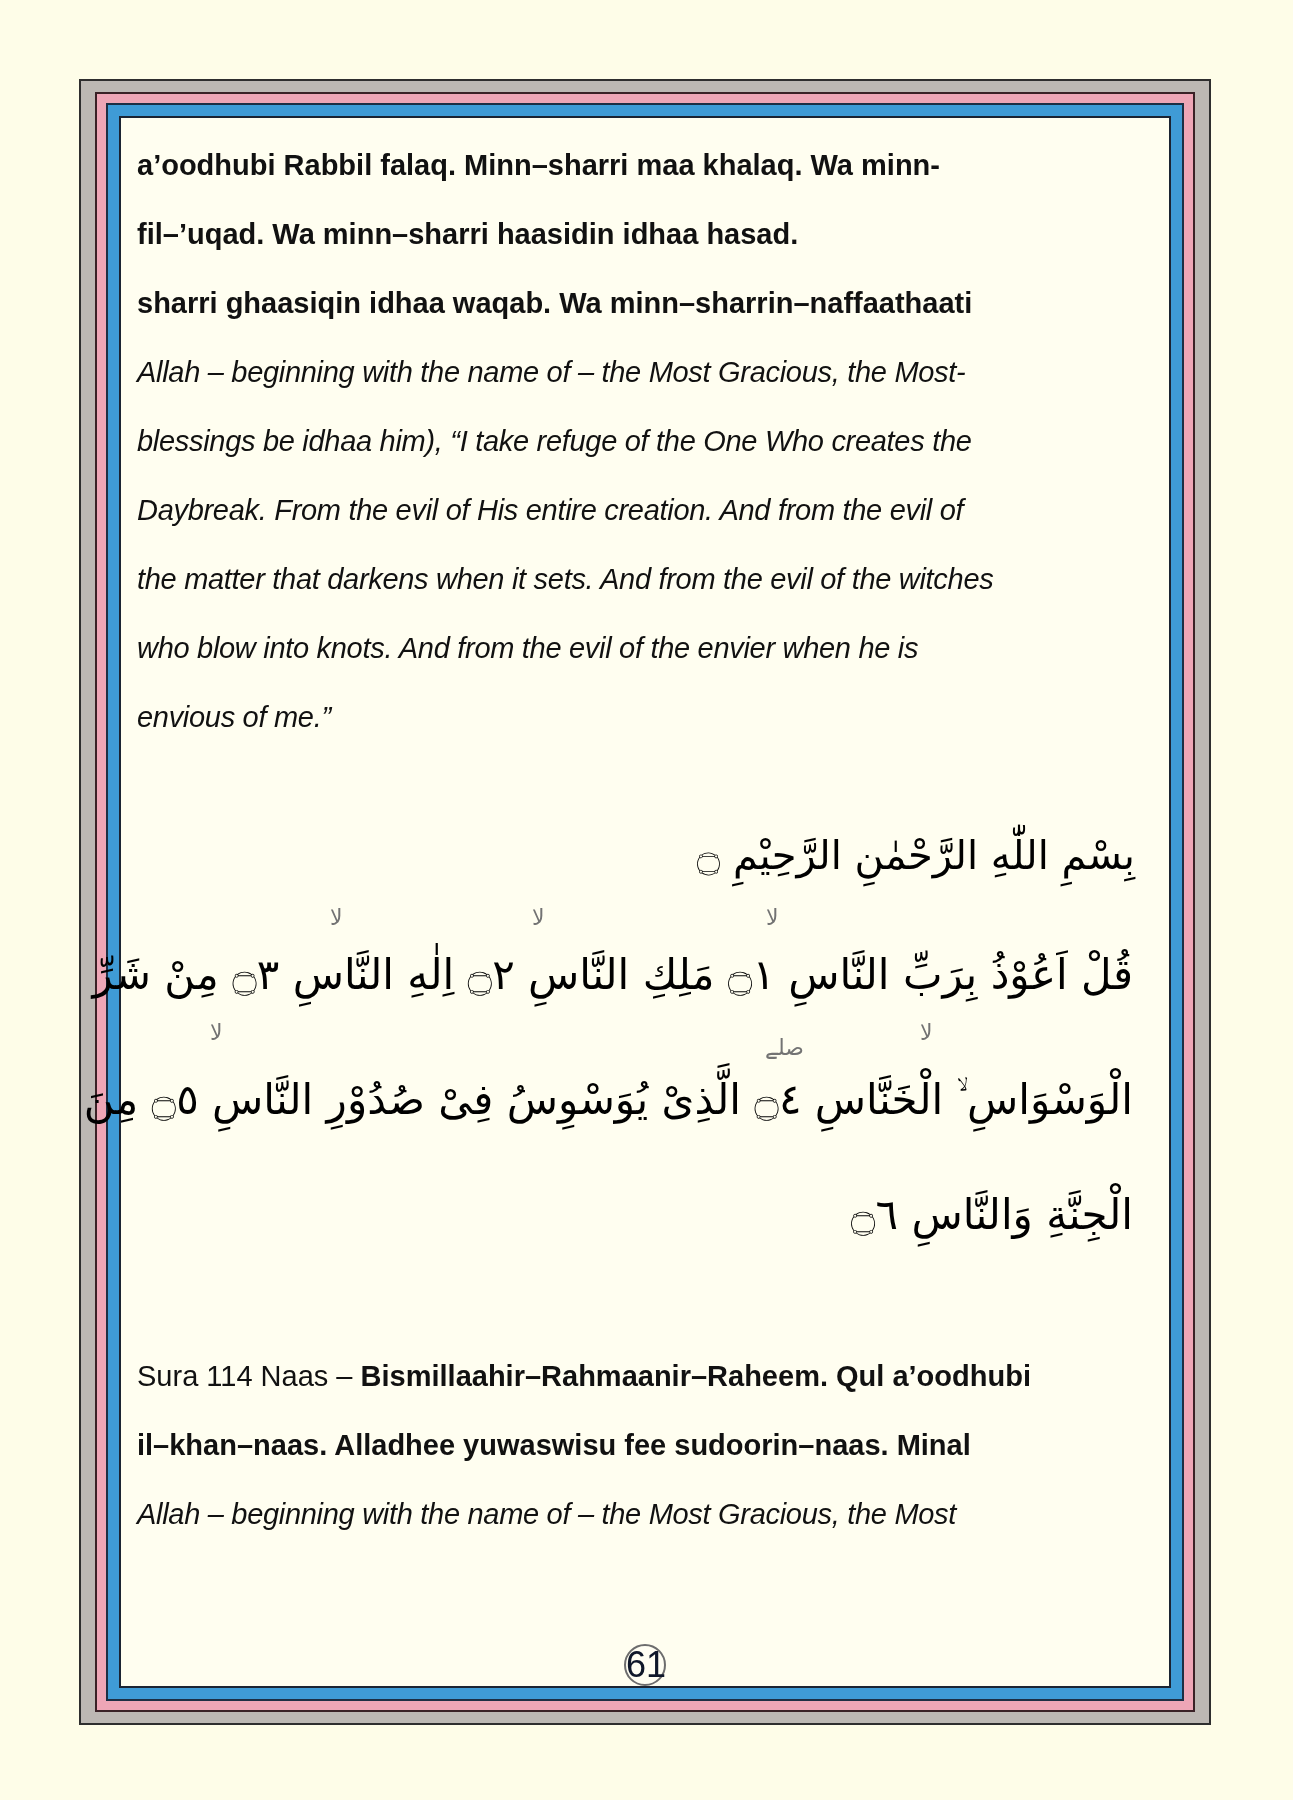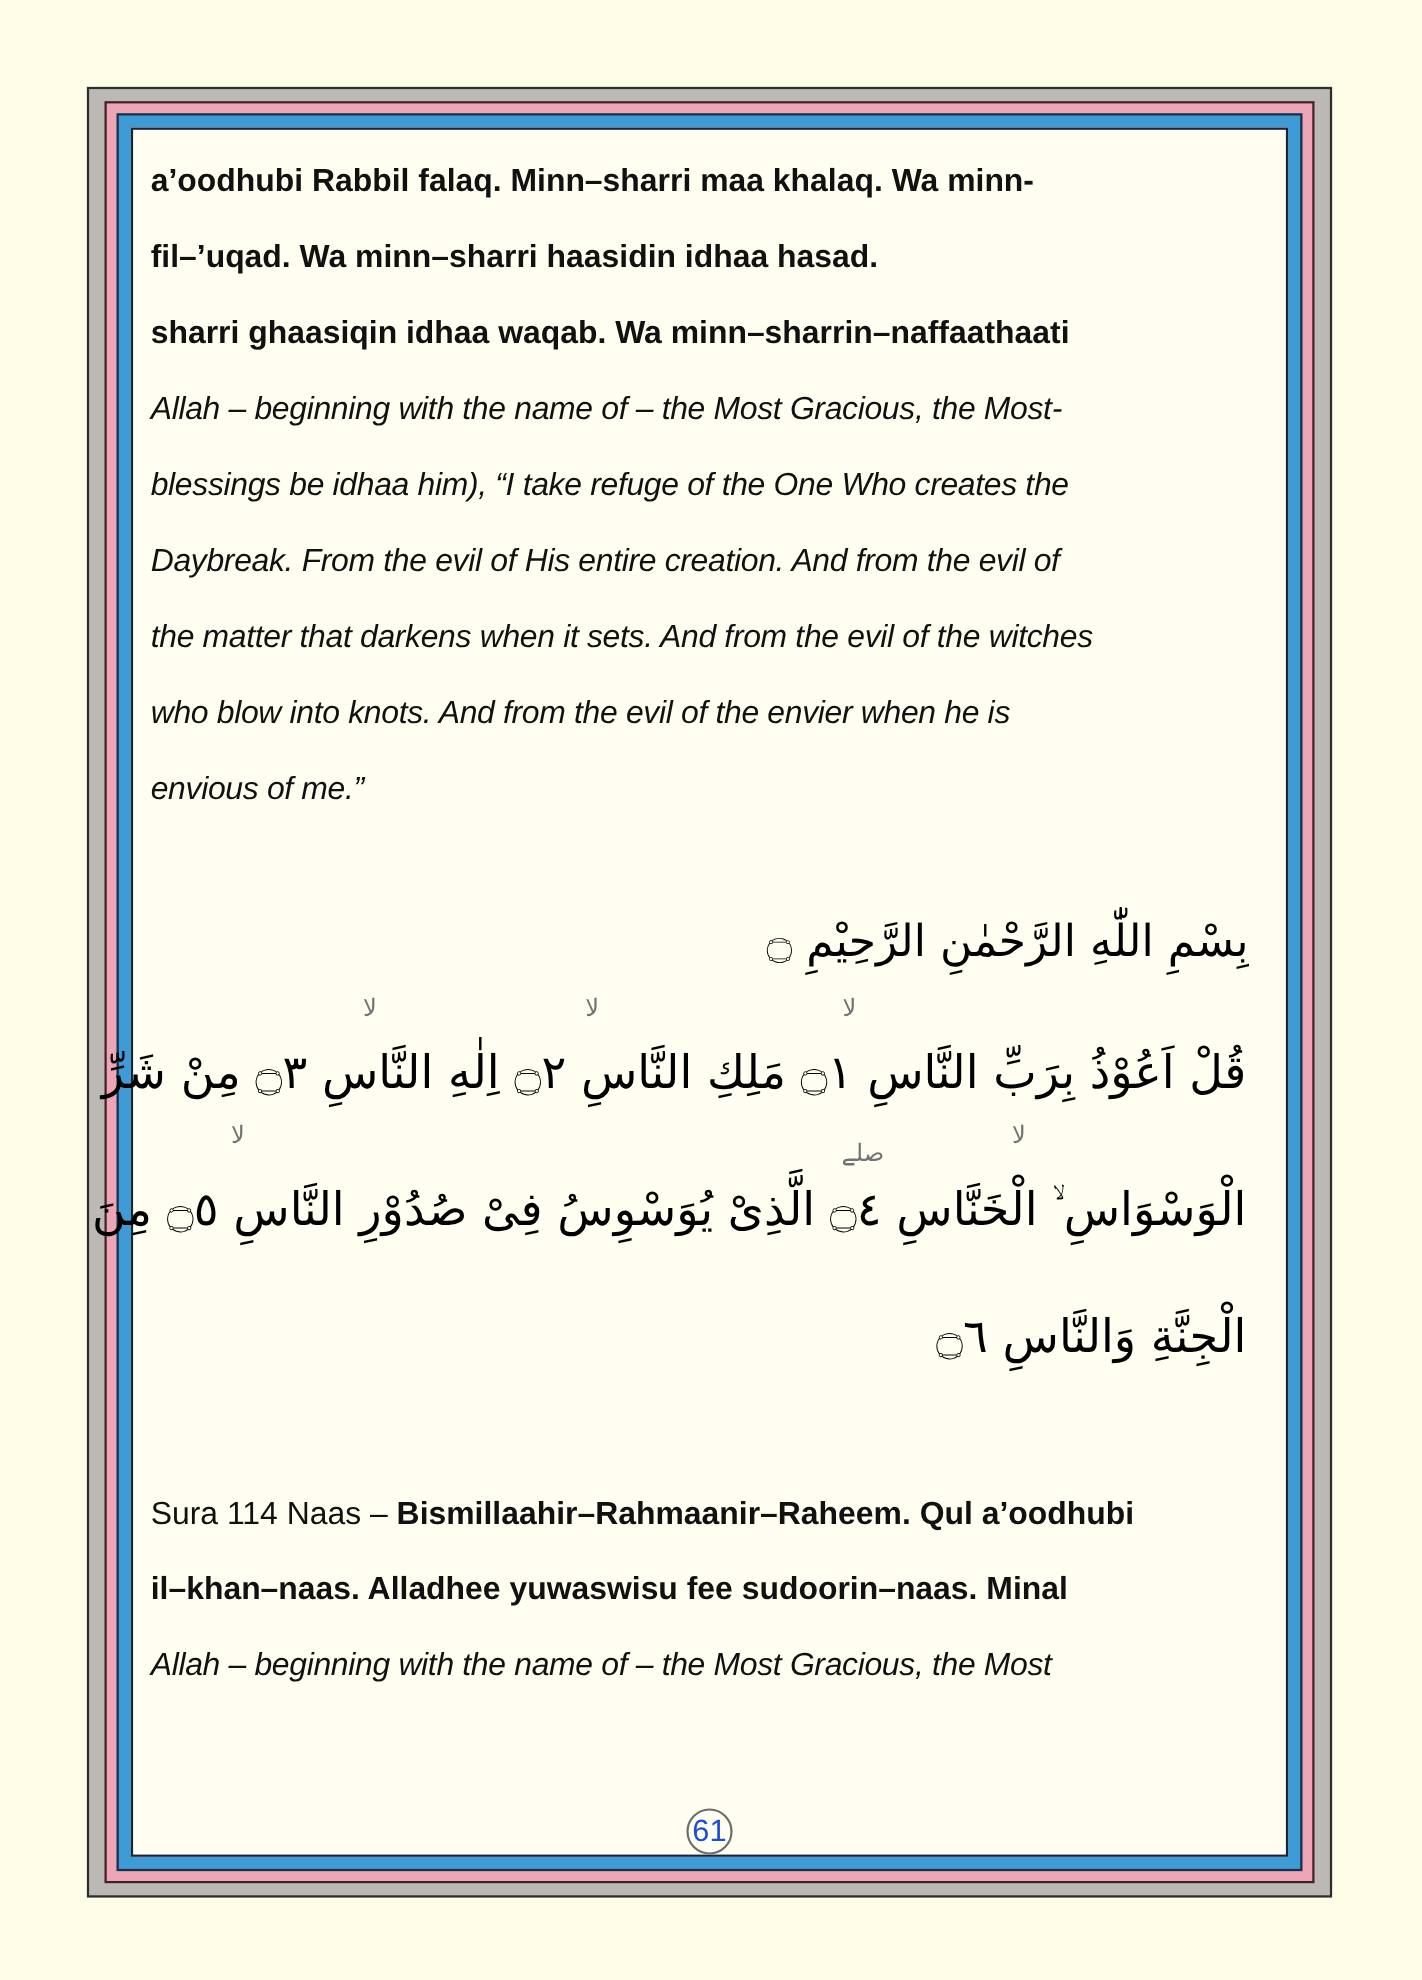--- a/index.html
+++ b/index.html
@@ -68,22 +68,22 @@
   .pause { font-size: 22px; position: absolute; color: #737373; font-family: "DejaVu Sans", sans-serif; }
   .page-number {
     position: absolute;
     left: 624px; top: 1644px;
     width: 42px; height: 42px;
     border: 2px solid #6d6d6d;
     border-radius: 50%;
     box-sizing: border-box;
     text-align: center;
     line-height: 38px;
-    font-size: 28px;
-    color: #1d4ed8;
+    font-size: 36px;
+    color: #0f172a;
     background: #fffef3;
   }
   .s114 { position: absolute; left: 137px; top: 1344px; width: 1020px; margin-top: 12px; }
 </style>
 </head>
 <body>
 
 <div class="frame-gray">
   <div class="frame-pink">
     <div class="frame-blue">

